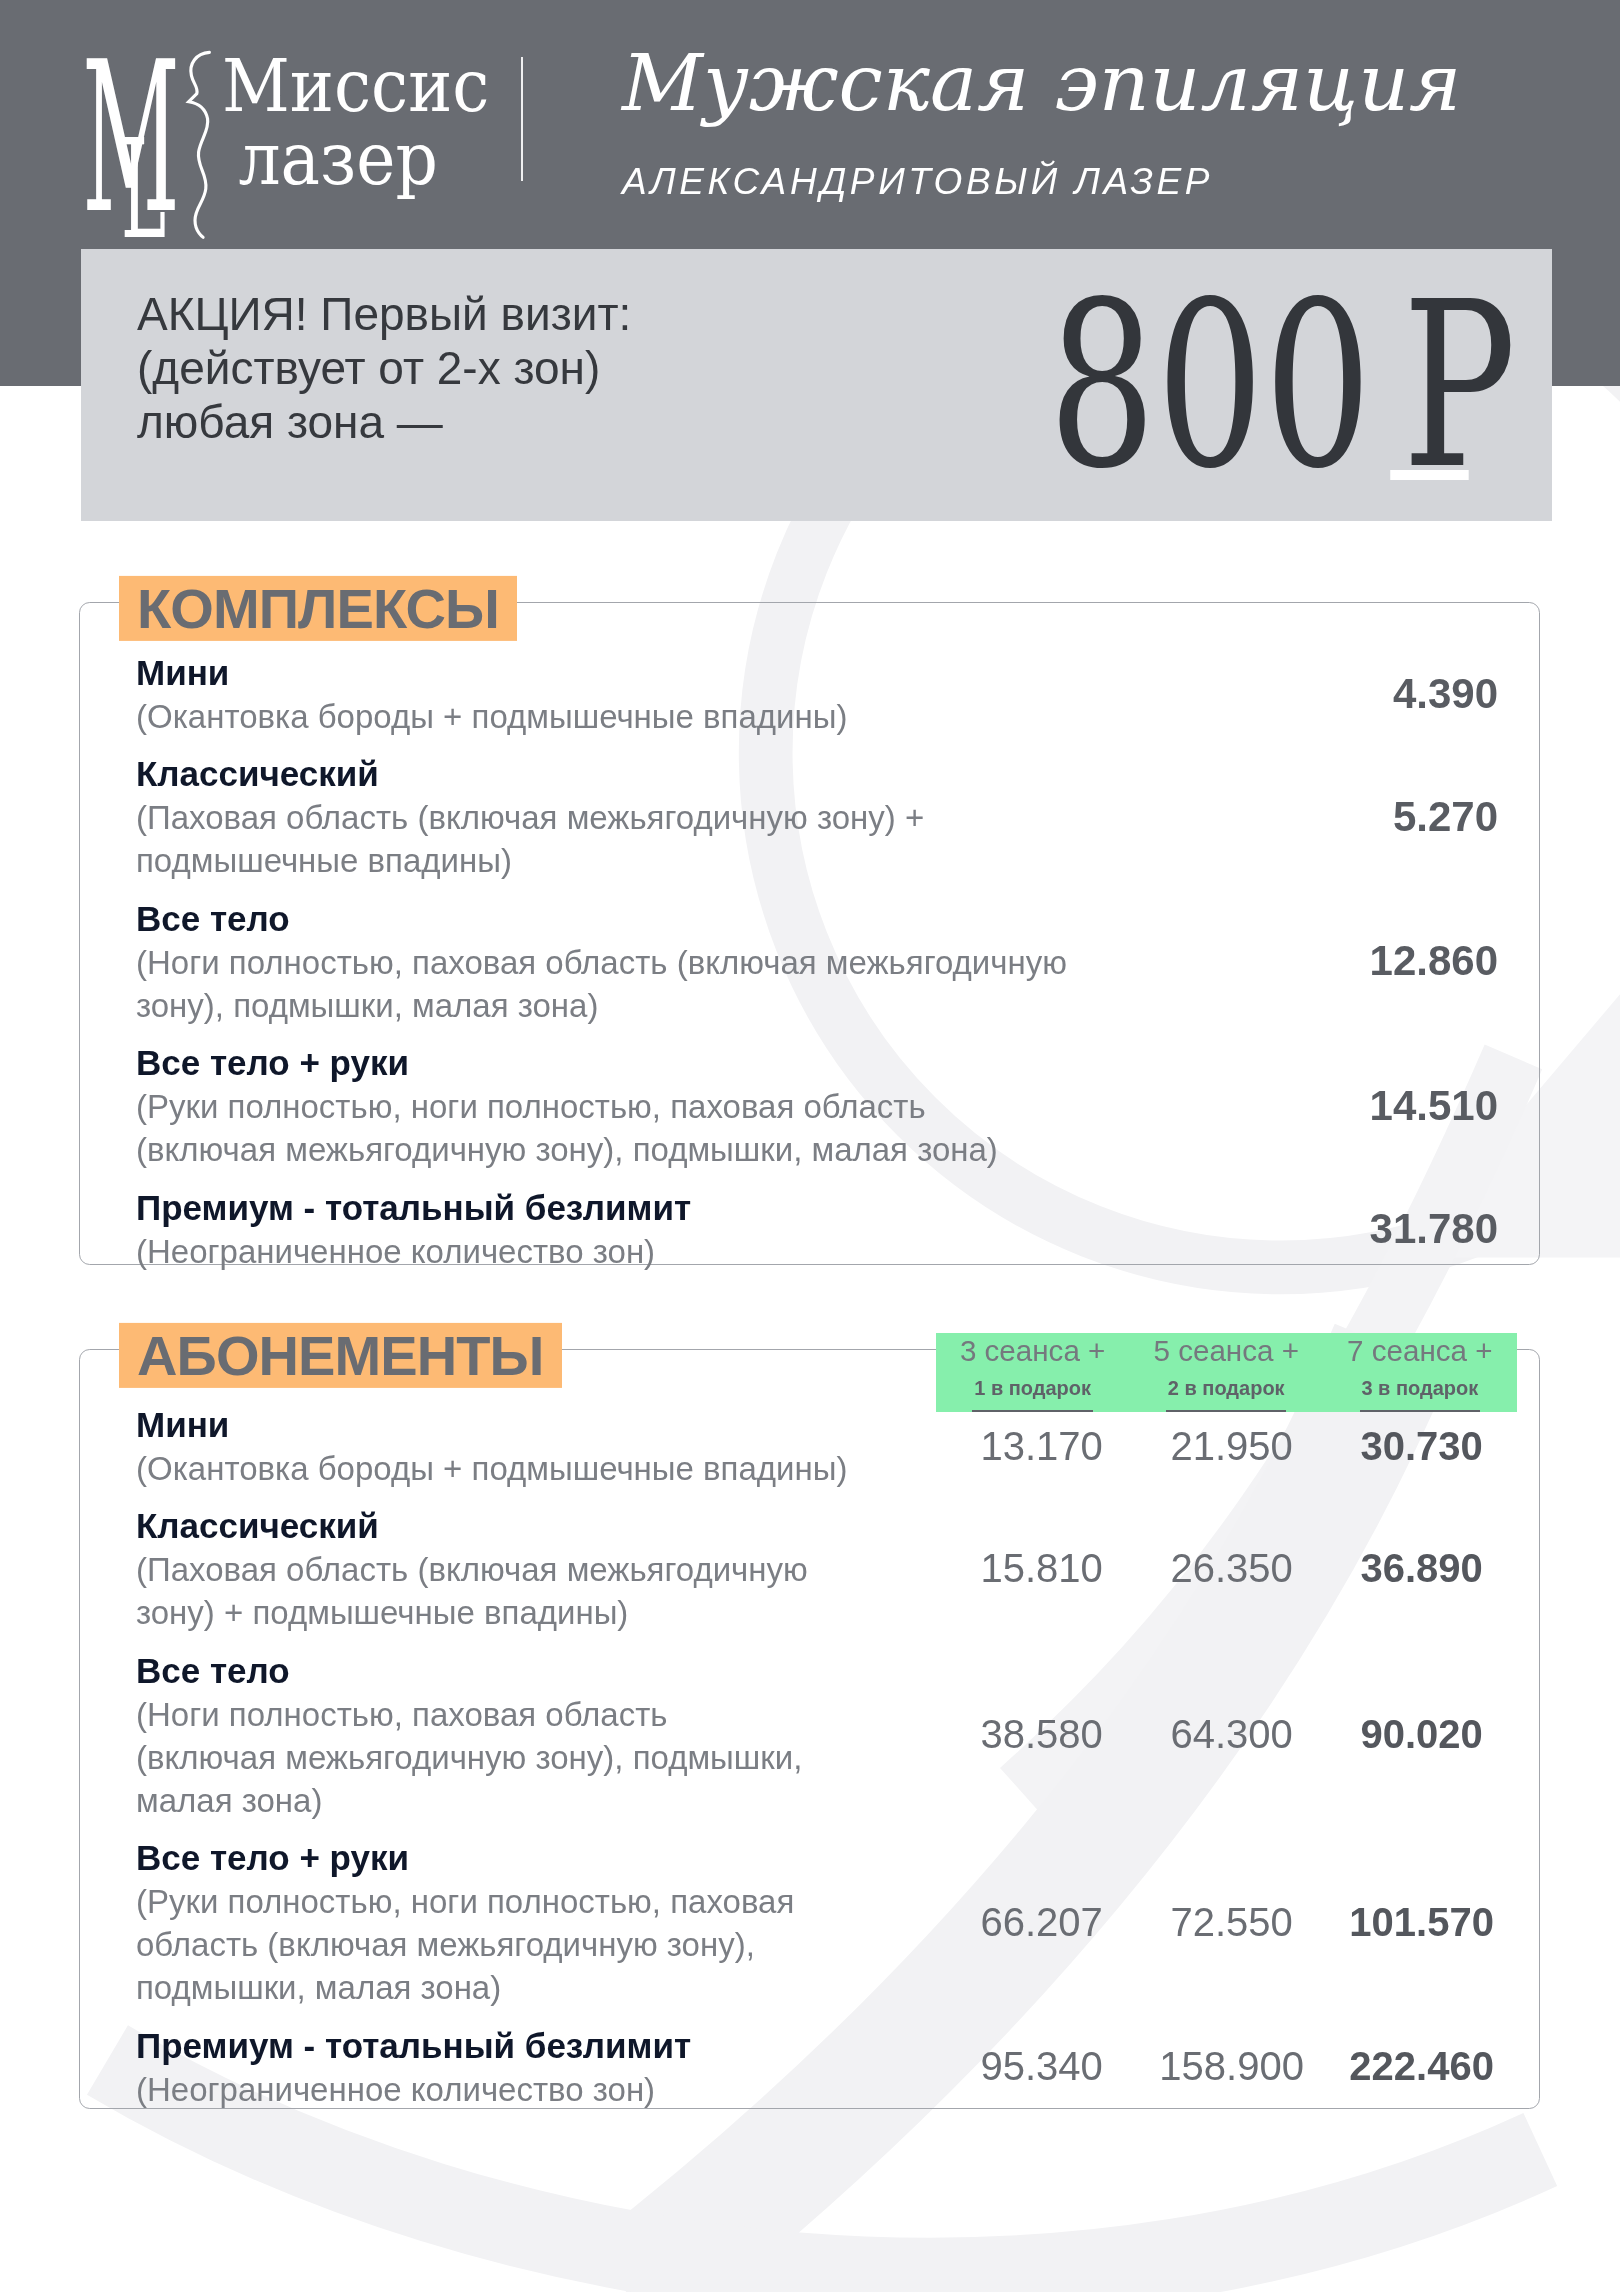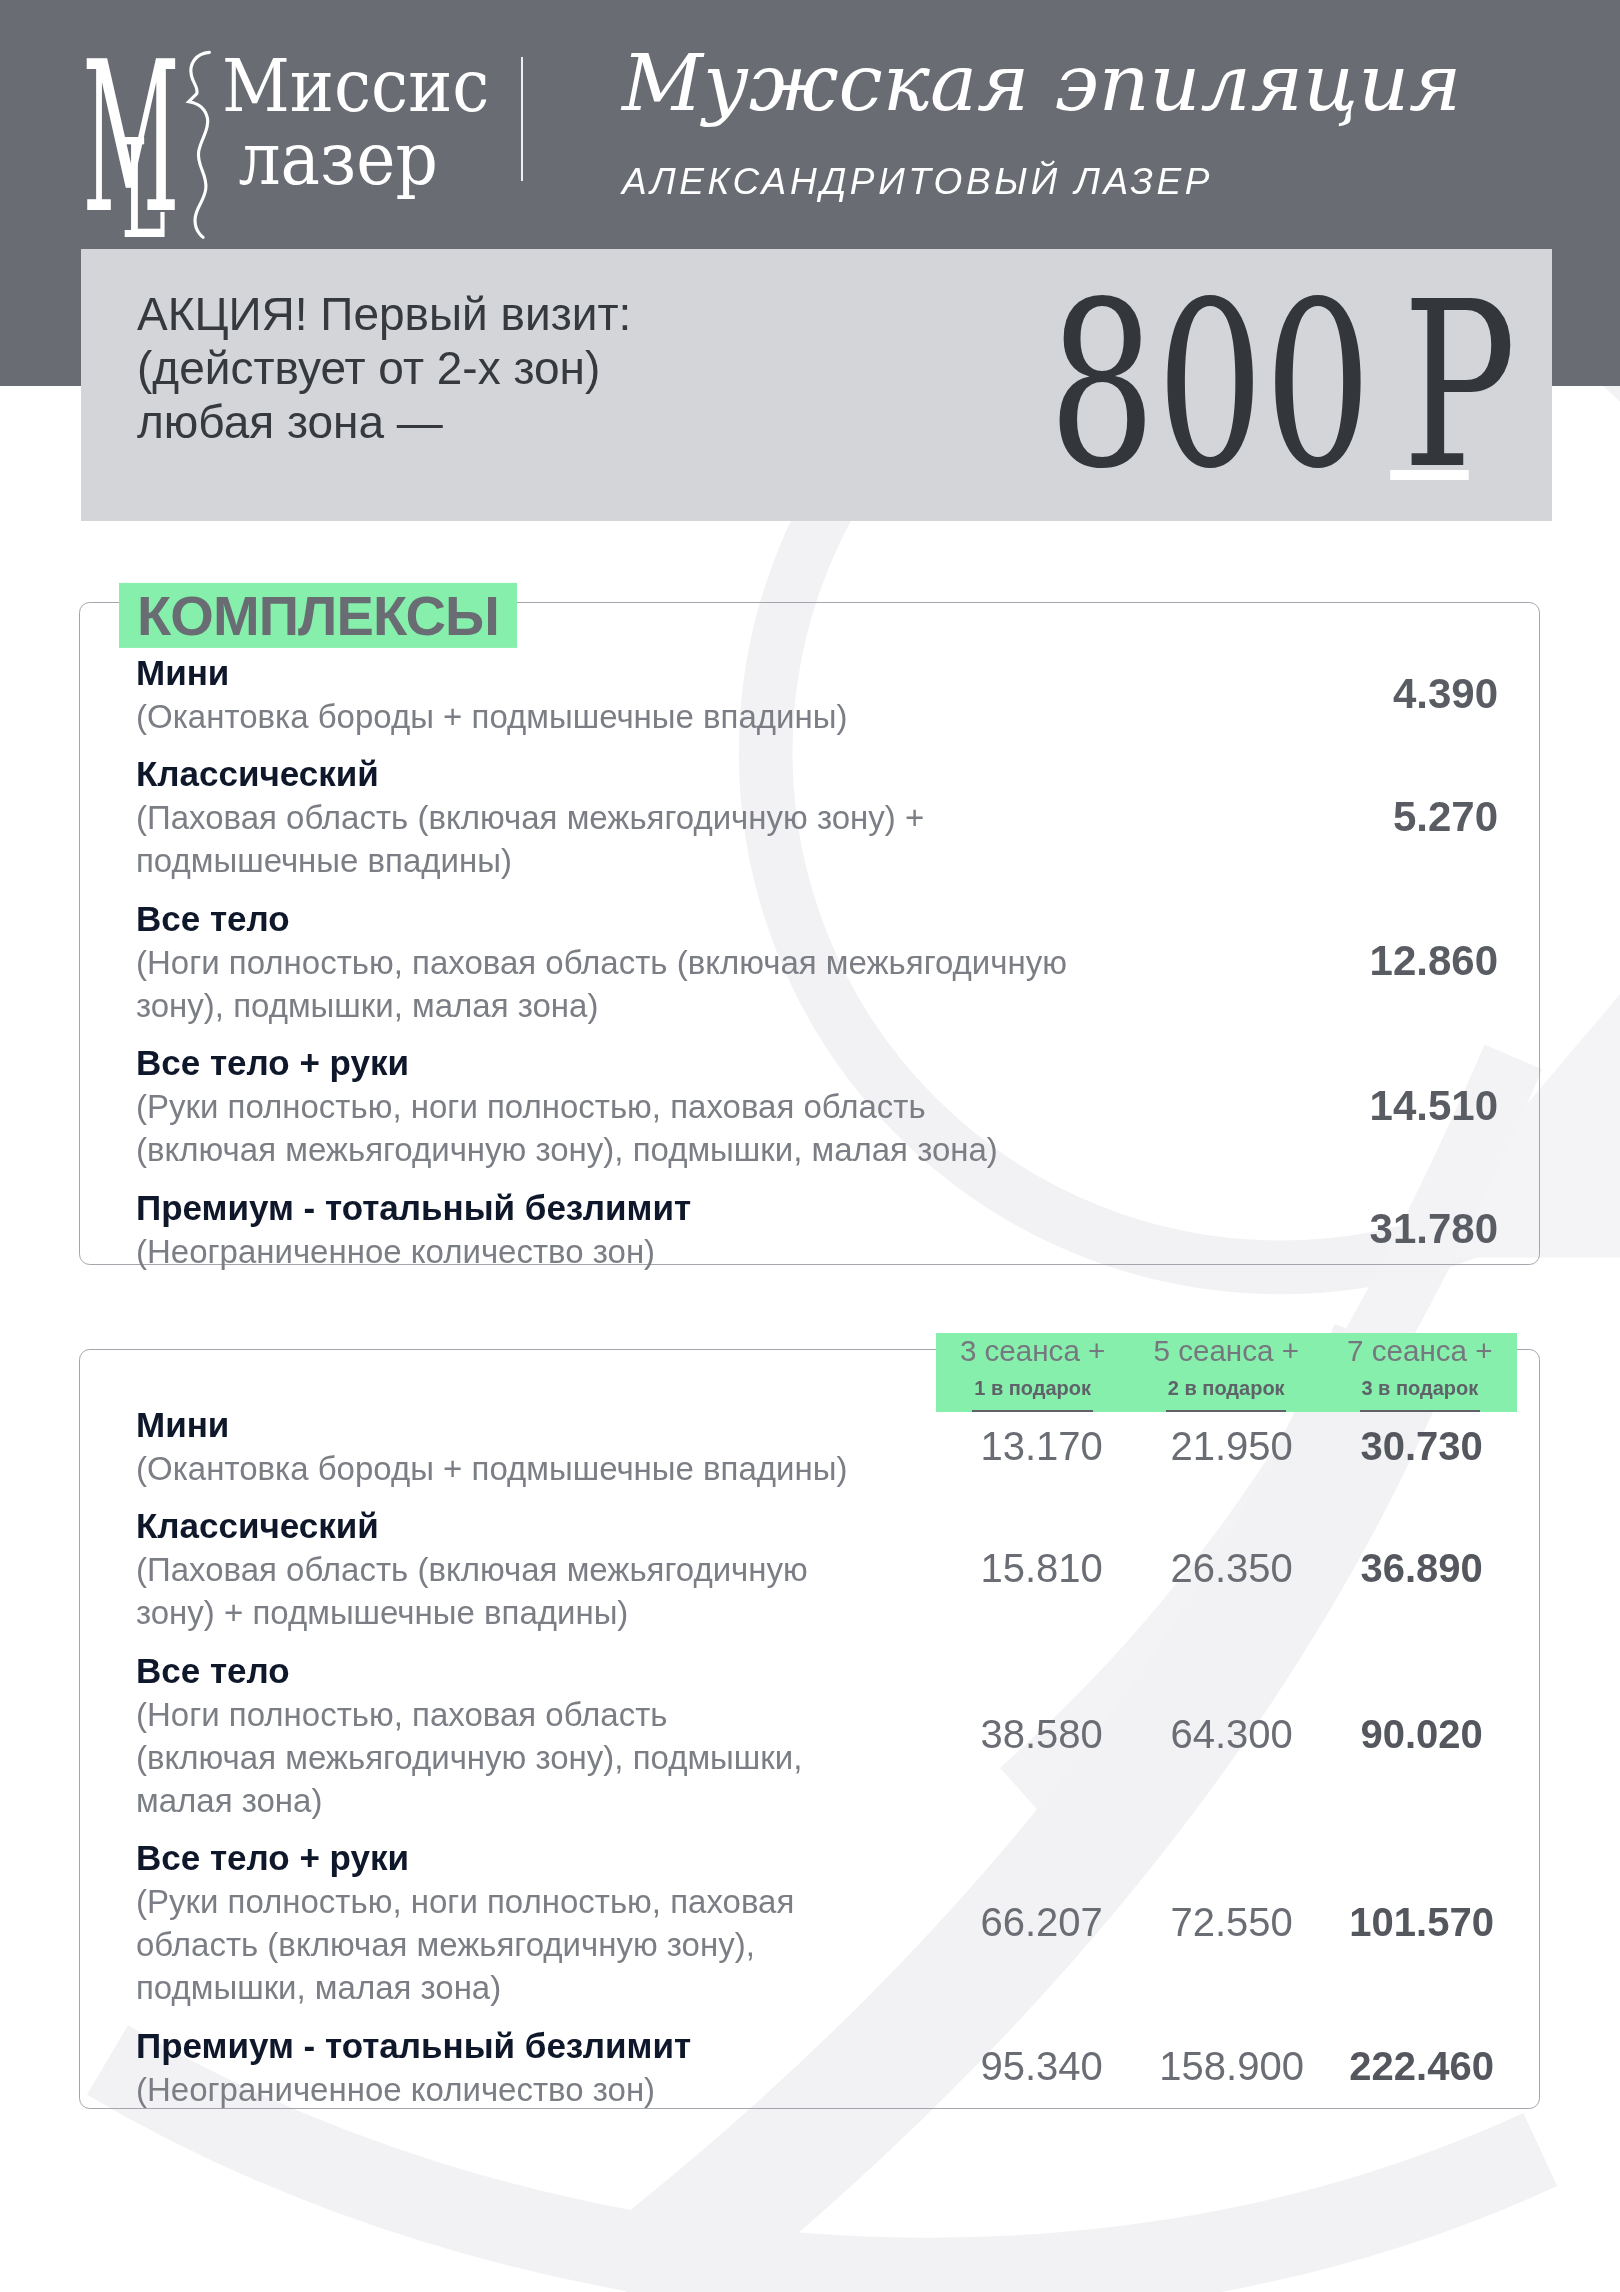--- a/index.html
+++ b/index.html
@@ -45,22 +45,22 @@
   }
 
   
   .sec {
     position:absolute; left:79px; width:1461px; border:1.8px solid #a3a6ac; border-radius:10.7px;
     z-index:1; box-sizing:border-box;
   }
   .sec1 { top:602px; height:663px; }
   .sec2 { top:1349px; height:760px; }
   .legend {
-    position:absolute; top:15px; left:39px; transform:translateY(-54%);
-    background:#86efac; padding:0 18px; font-size:56px; font-weight:700;
+    position:absolute; top:8px; left:39px; transform:translateY(-54%);
+    background:#fdba74; padding:0 18px; font-size:56px; font-weight:700;
     color:#696c72; letter-spacing:-0.9px; white-space:nowrap;
   }
   .rows { display:flex; flex-direction:column; padding-top:47px; }
   .sec1 .rows { row-gap:13.4px; }
   .sec2 .rows { padding-top:52px; row-gap:13.4px; }
   .row { display:flex; align-items:center; padding-left:56px; }
   .row-text { }
   .sec1 .row-text { max-width:1039px; }
   .sec2 .row-text { width:743px; }
   .item-name { font-size:35px; line-height:45px; font-weight:700; color:#0f172a; }
@@ -170,20 +170,21 @@
           <div class="item-name">Премиум - тотальный безлимит</div>
           <div class="item-desc">(Неограниченное количество зон)</div>
         </div>
         <div class="price-single">31.780</div>
       </div>
 
     </div>
   </section>
 
   <section class="sec sec2">
+    <div class="legend">АБОНЕМЕНТЫ</div>
 
     <div class="columns">
       <div class="colh">
         <div class="c1">3 сеанса +</div>
         <div class="c2">1 в подарок</div>
       </div>
       <div class="colh">
         <div class="c1">5 сеанса +</div>
         <div class="c2">2 в подарок</div>
       </div>

